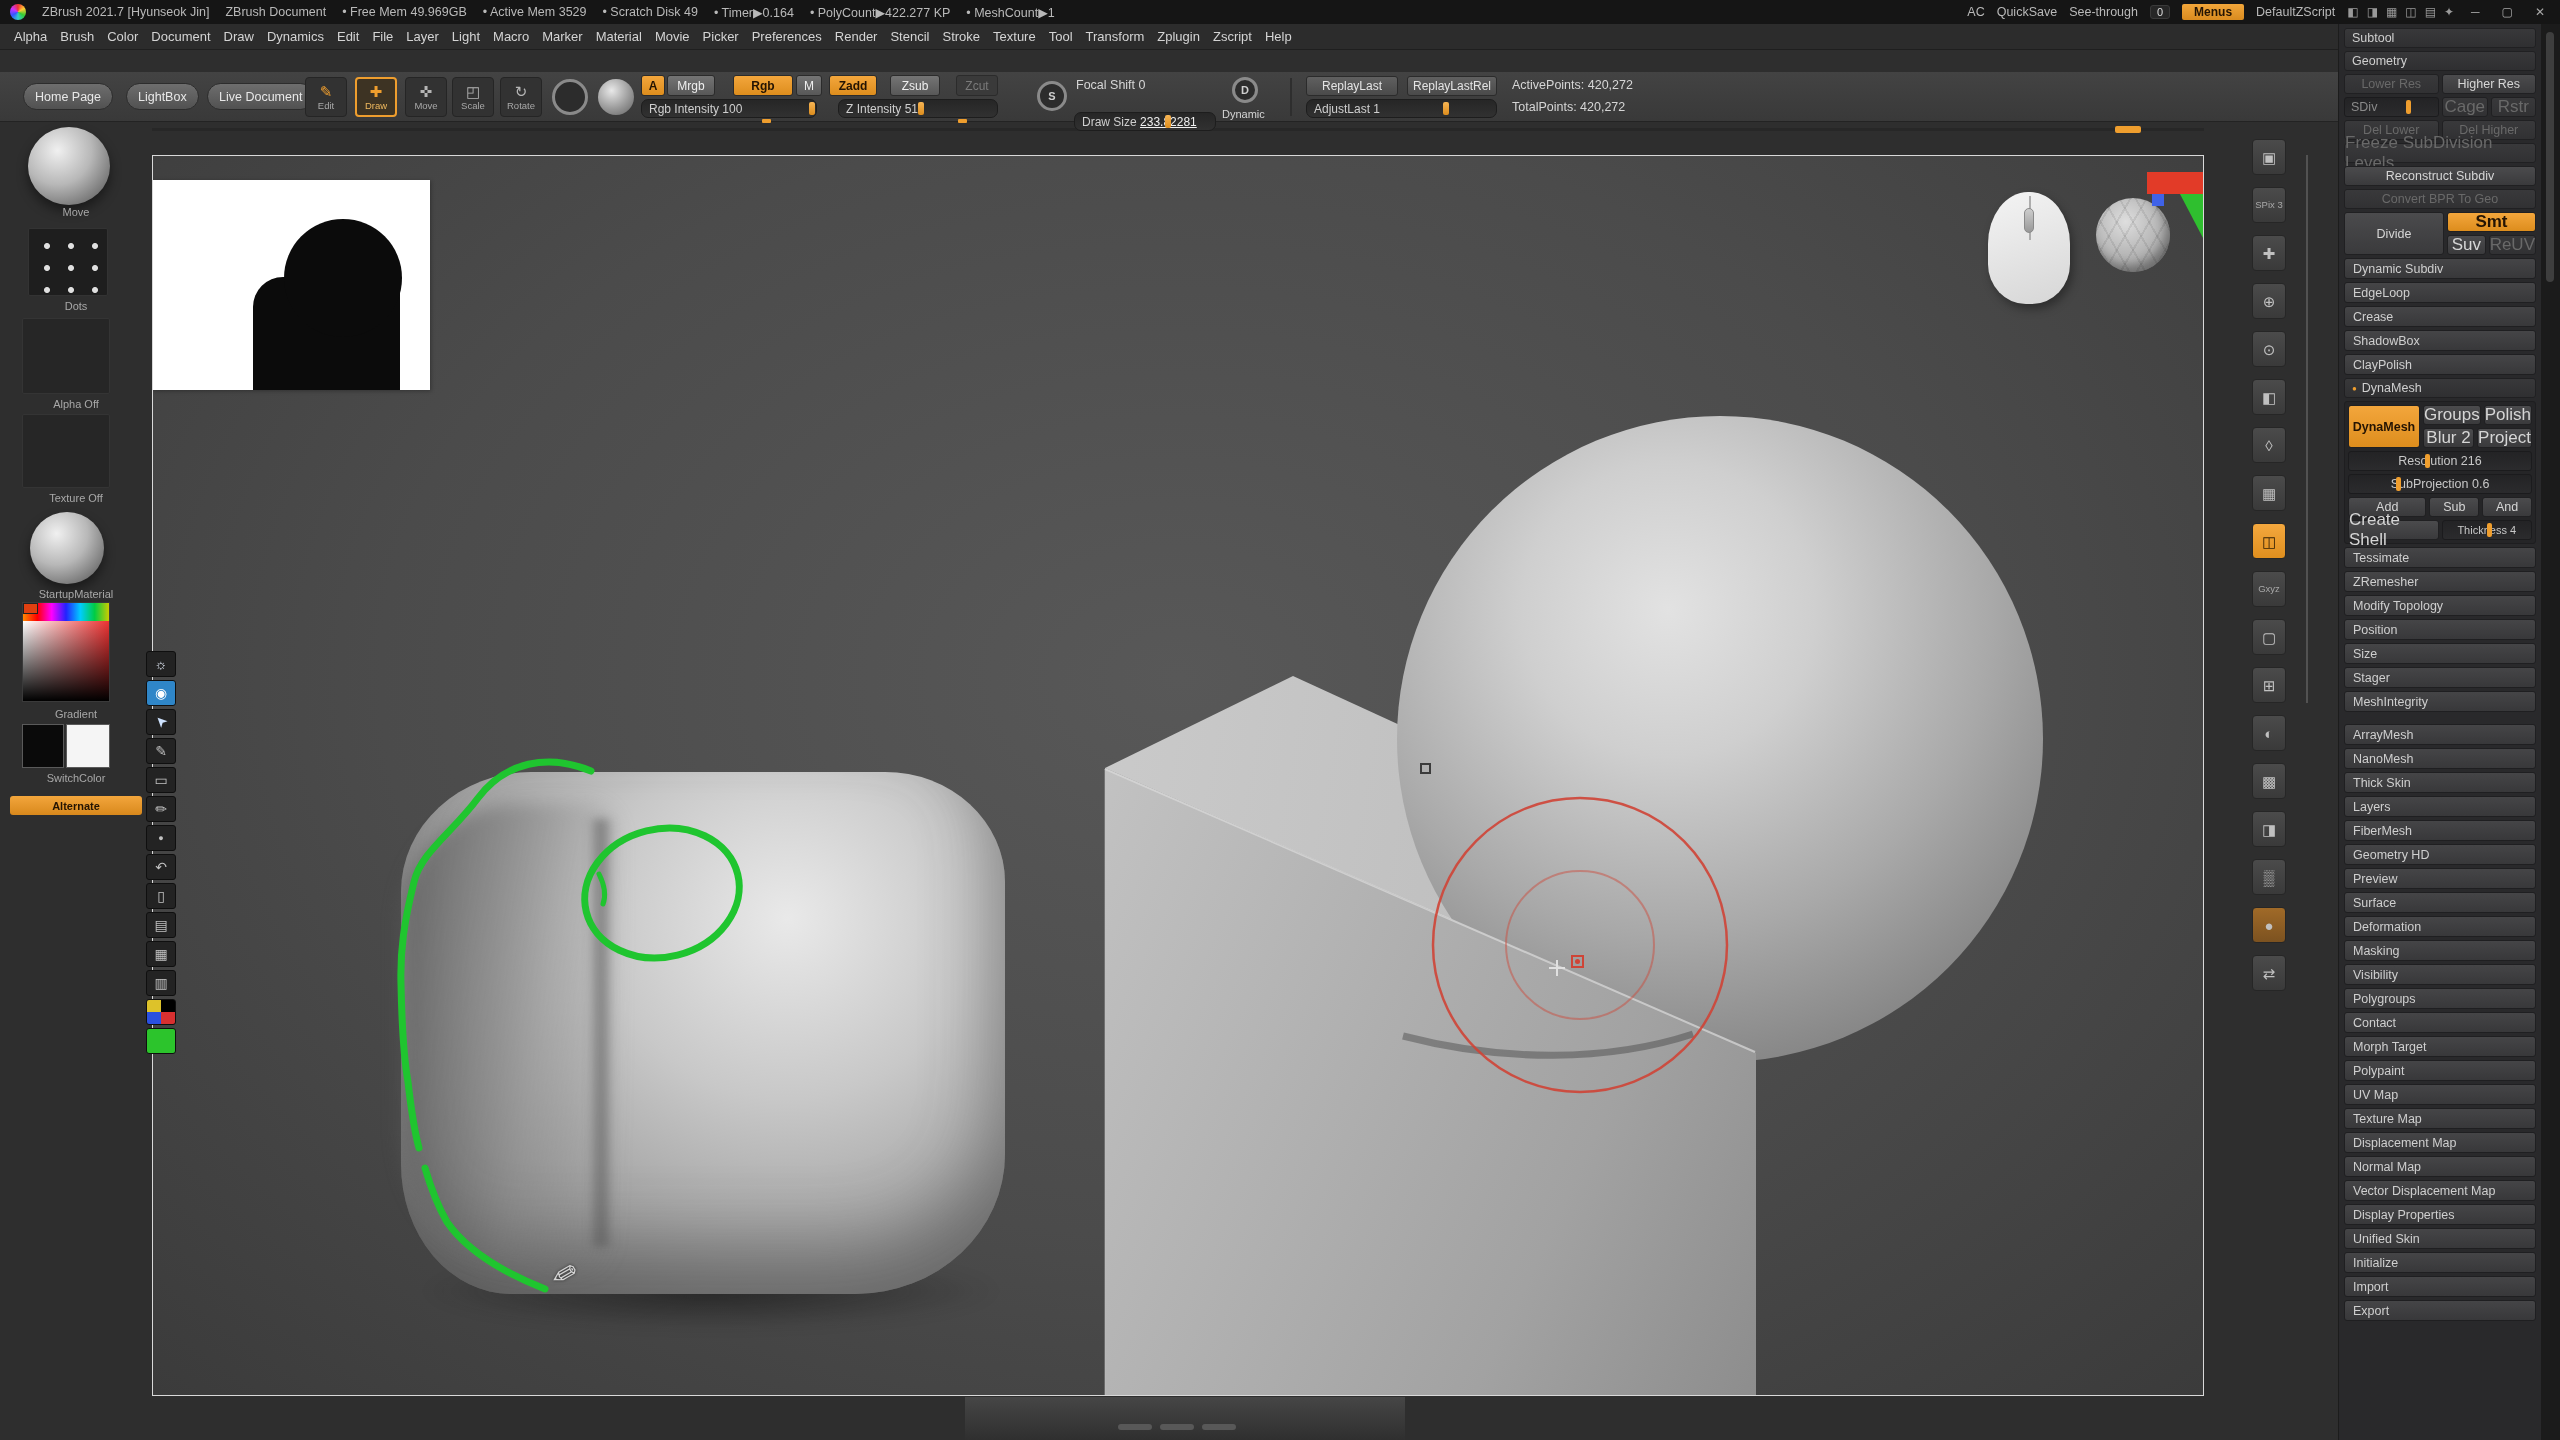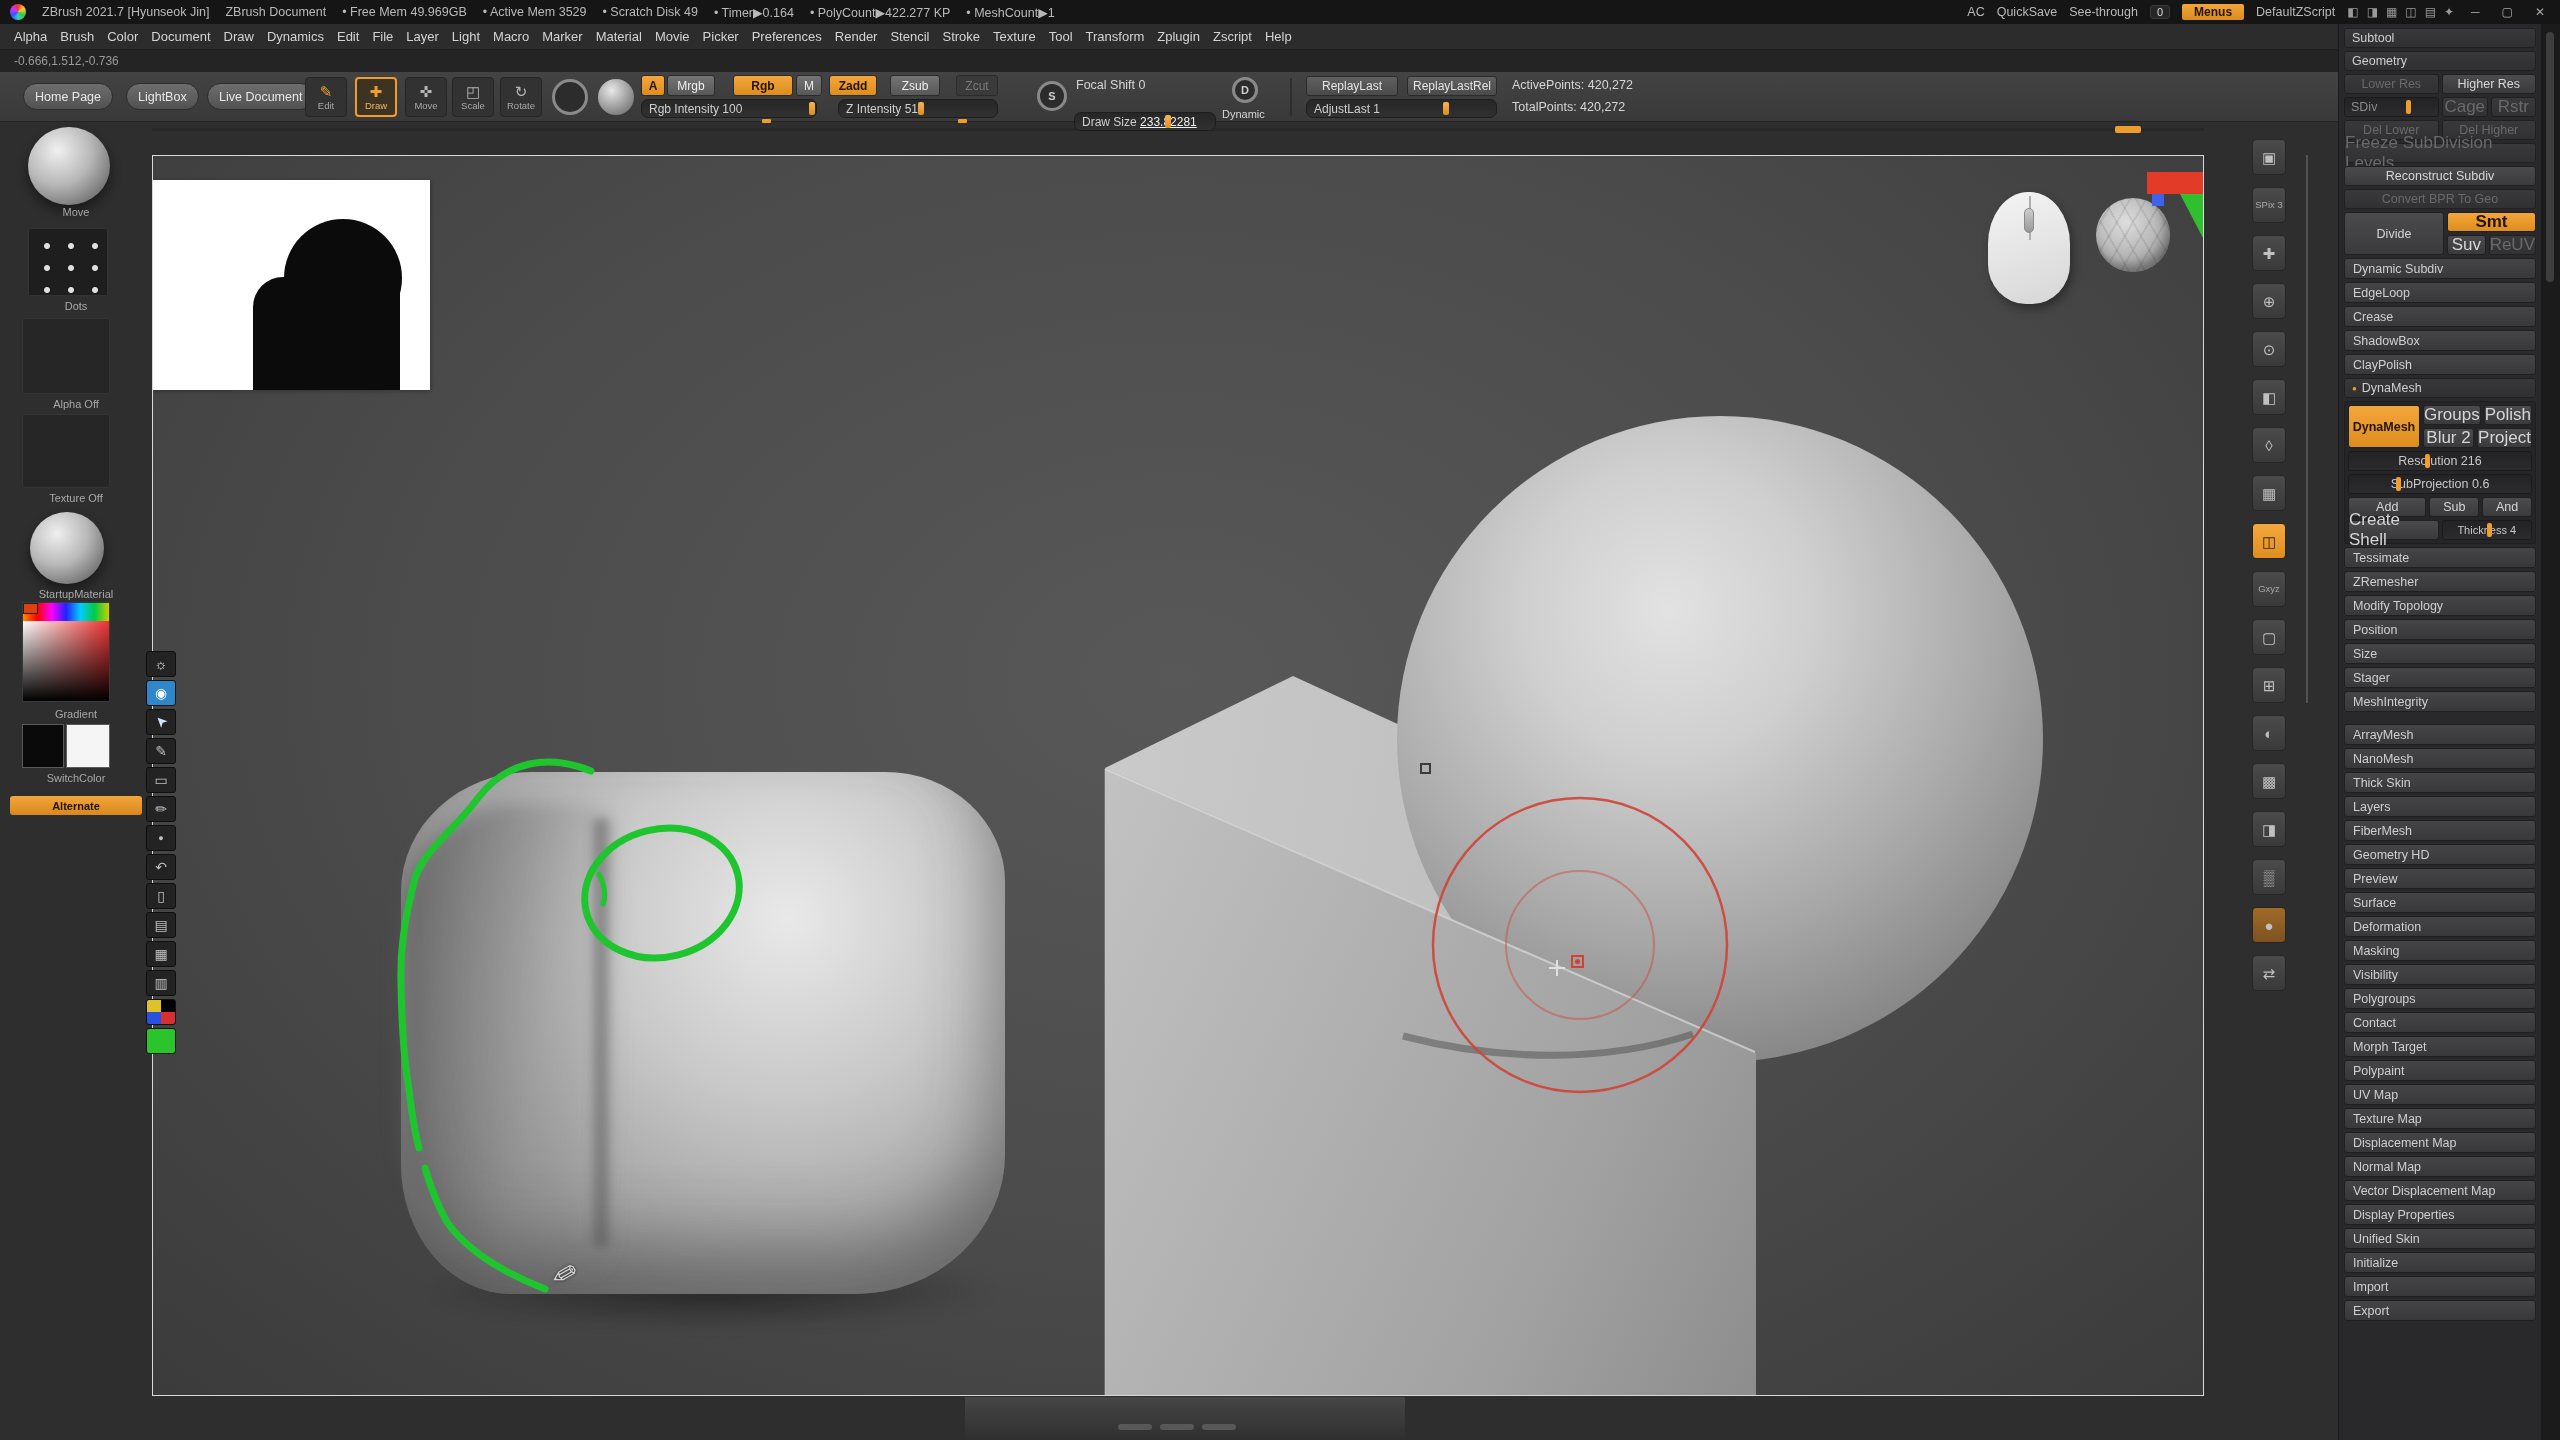--- a/index.html
+++ b/index.html
@@ -242,23 +242,20 @@
       <span class="mi">Stencil</span>
       <span class="mi">Stroke</span>
       <span class="mi">Texture</span>
       <span class="mi">Tool</span>
       <span class="mi">Transform</span>
       <span class="mi">Zplugin</span>
       <span class="mi">Zscript</span>
       <span class="mi">Help</span>
     </nav>
 
-  <div id="coordbar">
-    <span>-0.666,1.512,-0.736</span>
-  </div>
 
   <div id="toolbar">
     <button class="pill" style="left:23px">Home Page</button>
     <button class="pill" style="left:126px">LightBox</button>
     <button class="pill" style="left:207px">Live Document</button>
 
     <div class="tool-toggle orange" style="left:305px">
       <span class="g">✎</span>
       <span class="l">Edit</span>
     </div>

